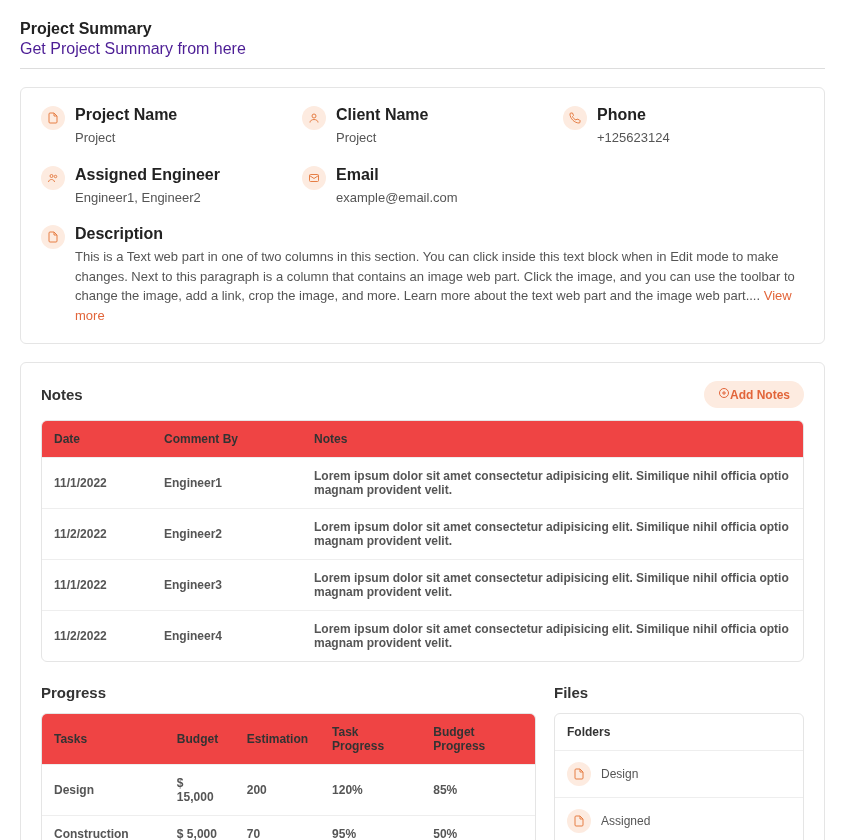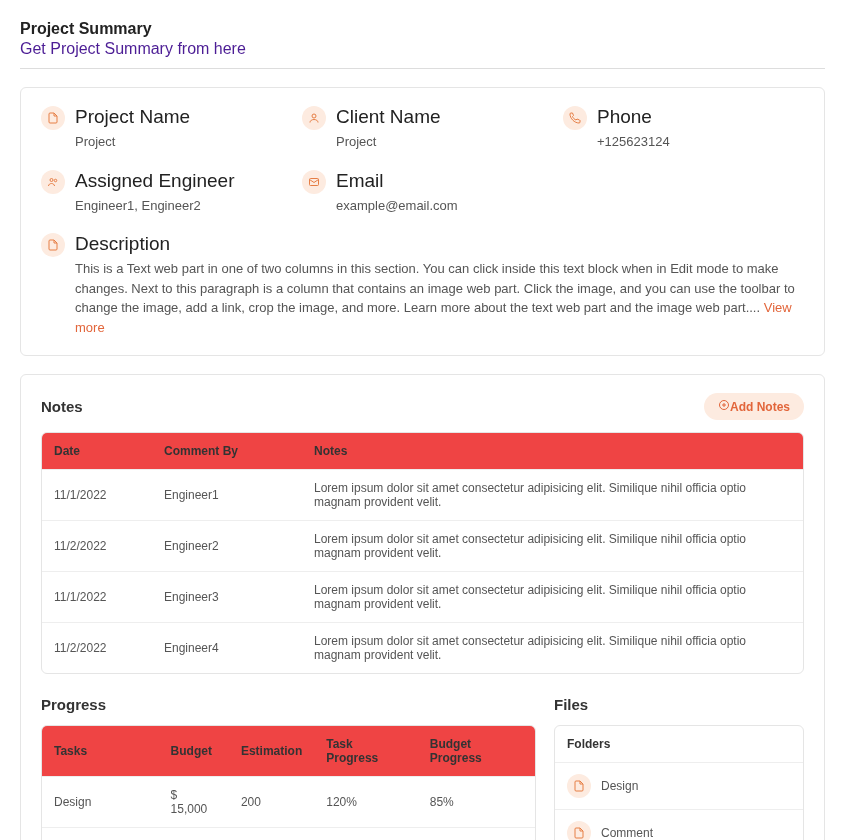--- a/index.html
+++ b/index.html
@@ -7,29 +7,29 @@
 .page-title { font-size: 16px; font-weight: 600; color: #222; }
 .page-subtitle { font-size: 16px; color: #4c1d95; margin-top: 2px; }
 .hr { border: none; border-top: 1px solid #ddd; margin: 10px 0 18px 0; }
 .card { border: 1px solid #e5e5e5; border-radius: 6px; padding: 18px 20px; margin-bottom: 18px; }
 .info-grid { display: grid; grid-template-columns: 1fr 1fr 1fr; gap: 18px 20px; }
 .info-item { display: flex; align-items: flex-start; gap: 10px; }
 .info-item.full { grid-column: 1 / -1; }
 .icon-circle { width: 24px; height: 24px; border-radius: 50%; background: #fdebe0; display: flex; align-items: center; justify-content: center; flex-shrink: 0; color: #e67e45; }
 .icon-circle svg { width: 12px; height: 12px; stroke: #e67e45; fill: none; stroke-width: 2; }
 .info-content { flex: 1; }
-.info-label { font-size: 19px; font-weight: 400; color: #222; margin-bottom: 4px; }
+.info-label { font-size: 16px; font-weight: 700; color: #222; margin-bottom: 4px; }
 .info-value { font-size: 13px; color: #555; line-height: 1.5; }
 .view-more { color: #e2653a; cursor: pointer; }
 .section-header { display: flex; justify-content: space-between; align-items: center; margin-bottom: 12px; }
 .section-title { font-size: 15px; font-weight: 600; color: #333; }
 .add-btn { background: #fdebe0; border: none; border-radius: 16px; padding: 6px 14px; font-size: 12px; color: #e2653a; font-weight: 600; cursor: pointer; display: flex; align-items: center; gap: 0; }
 .add-btn svg { width: 12px; height: 12px; stroke: #e2653a; fill: none; stroke-width: 2; }
 .tbl { width: 100%; border: 1px solid #e5e5e5; border-radius: 6px; overflow: hidden; border-collapse: separate; border-spacing: 0; }
-.tbl th, .tbl td { text-align: left; padding: 11px 12px; font-size: 12px; border-bottom: 1px solid #eee; }
+.tbl th, .tbl td { text-align: left; padding: 11px 12px; font-size: 12px; border-bottom: 1px solid #eee; font-weight: bold; }
 .tbl th { font-weight: 600; color: #333; background: #ef4444; }
 .tbl td { color: #555; }
 .tbl tr:last-child td { border-bottom: none; }
 .two-col { display: flex; gap: 18px; align-items: flex-start; }
 .col-left { flex: 1; }
 .col-right { width: 250px; }
 .pct-over { color: #d9534f; font-weight: 500; }
 .pct-warn { color: #e2a33a; font-weight: 500; }
 .pct-ok { color: #3a8a3a; font-weight: 500; }
 .folder-list { border: 1px solid #e5e5e5; border-radius: 6px; }
@@ -224,21 +224,21 @@
               </div>
               <span>Design</span>
             </div>
             <div class="folder-item">
               <div class="icon-circle">
                 <svg viewBox="0 0 24 24">
                   <path d="M14 2H6a2 2 0 0 0-2 2v16a2 2 0 0 0 2 2h12a2 2 0 0 0 2-2V8z"></path>
                   <polyline points="14 2 14 8 20 8"></polyline>
                 </svg>
               </div>
-              <span>Comment</span>
+              <span>Assigned</span>
             </div>
             <div class="folder-item">
               <div class="icon-circle">
                 <svg viewBox="0 0 24 24">
                   <path d="M14 2H6a2 2 0 0 0-2 2v16a2 2 0 0 0 2 2h12a2 2 0 0 0 2-2V8z"></path>
                   <polyline points="14 2 14 8 20 8"></polyline>
                 </svg>
               </div>
               <span>Submittal</span>
             </div>

